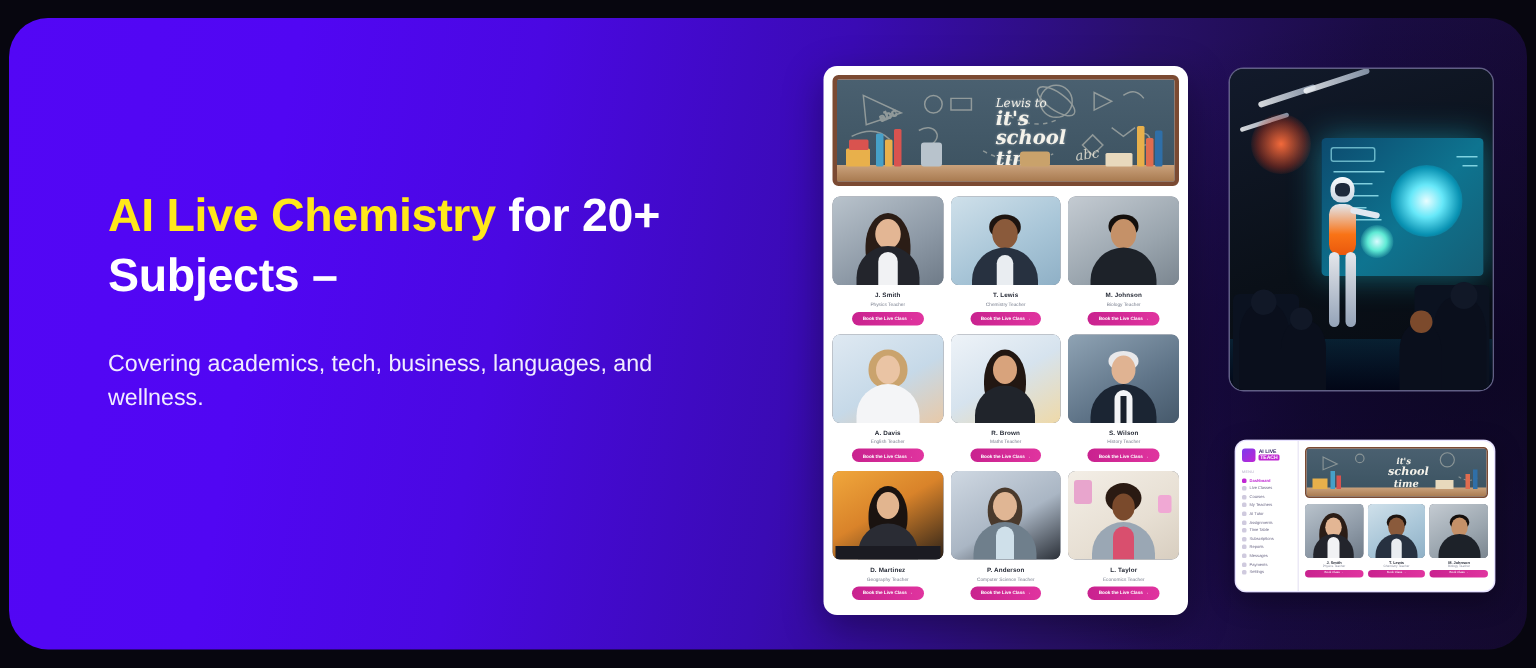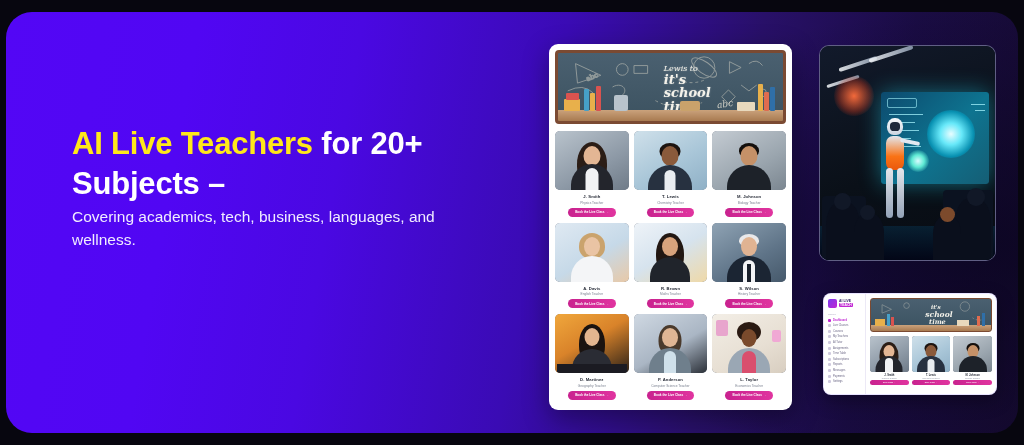--- a/index.html
+++ b/index.html
@@ -25,21 +25,21 @@
   }
 
   
   .copy { position: absolute; left: 66px; top: 112px; width: 430px; z-index: 5; }
   .headline {
     font-size: 31px; font-weight: 700; line-height: 1.30;
     color: #ffffff; letter-spacing: -0.2px;
   }
   .headline .accent { color: #FFE81A; }
   .subcopy {
-    font-size: 15.5px; line-height: 1.52;
+    margin-top: 26px; font-size: 15.5px; line-height: 1.52;
     color: #f0ecff; font-weight: 400; max-width: 400px;
   }
 
   
   .centercard {
     position: absolute; left: 543px; top: 32px;
     width: 243px; height: 366px;
     background: #ffffff; border-radius: 9px;
     box-shadow: 0 8px 26px rgba(0,0,0,.35);
     padding: 6px 6px 8px 6px; z-index: 6;
@@ -158,21 +158,21 @@
   .dash-role { font-size:2.1px; color:#8b90a0; text-align:center; }
   .dash-btn { margin-top:1.5px; font-size:2px; color:#fff; background:linear-gradient(90deg,#c9228f,#e0349f); border-radius:10px; padding:1.4px 0; text-align:center; }
 </style>
 </head>
 <body>
 
 <div class="frame">
 
   <div class="copy">
     <div class="headline">
-      <span class="accent">AI Live Teachers</span><span> for 20+ Subjects –</span>
+      <span class="accent">AI Live Chemistry</span><span> for 20+ Subjects –</span>
     </div>
     <div class="subcopy">Covering academics, tech, business, languages, and wellness.</div>
   </div>
 
   <div class="centercard">
 
     <div class="banner">
       <div class="bd-chalk">
         <svg width="100%" height="100%" viewBox="0 0 231 68" style="position:absolute;inset:0">
           <g stroke="#dcd8c9" fill="none" opacity=".5" stroke-width="1">

